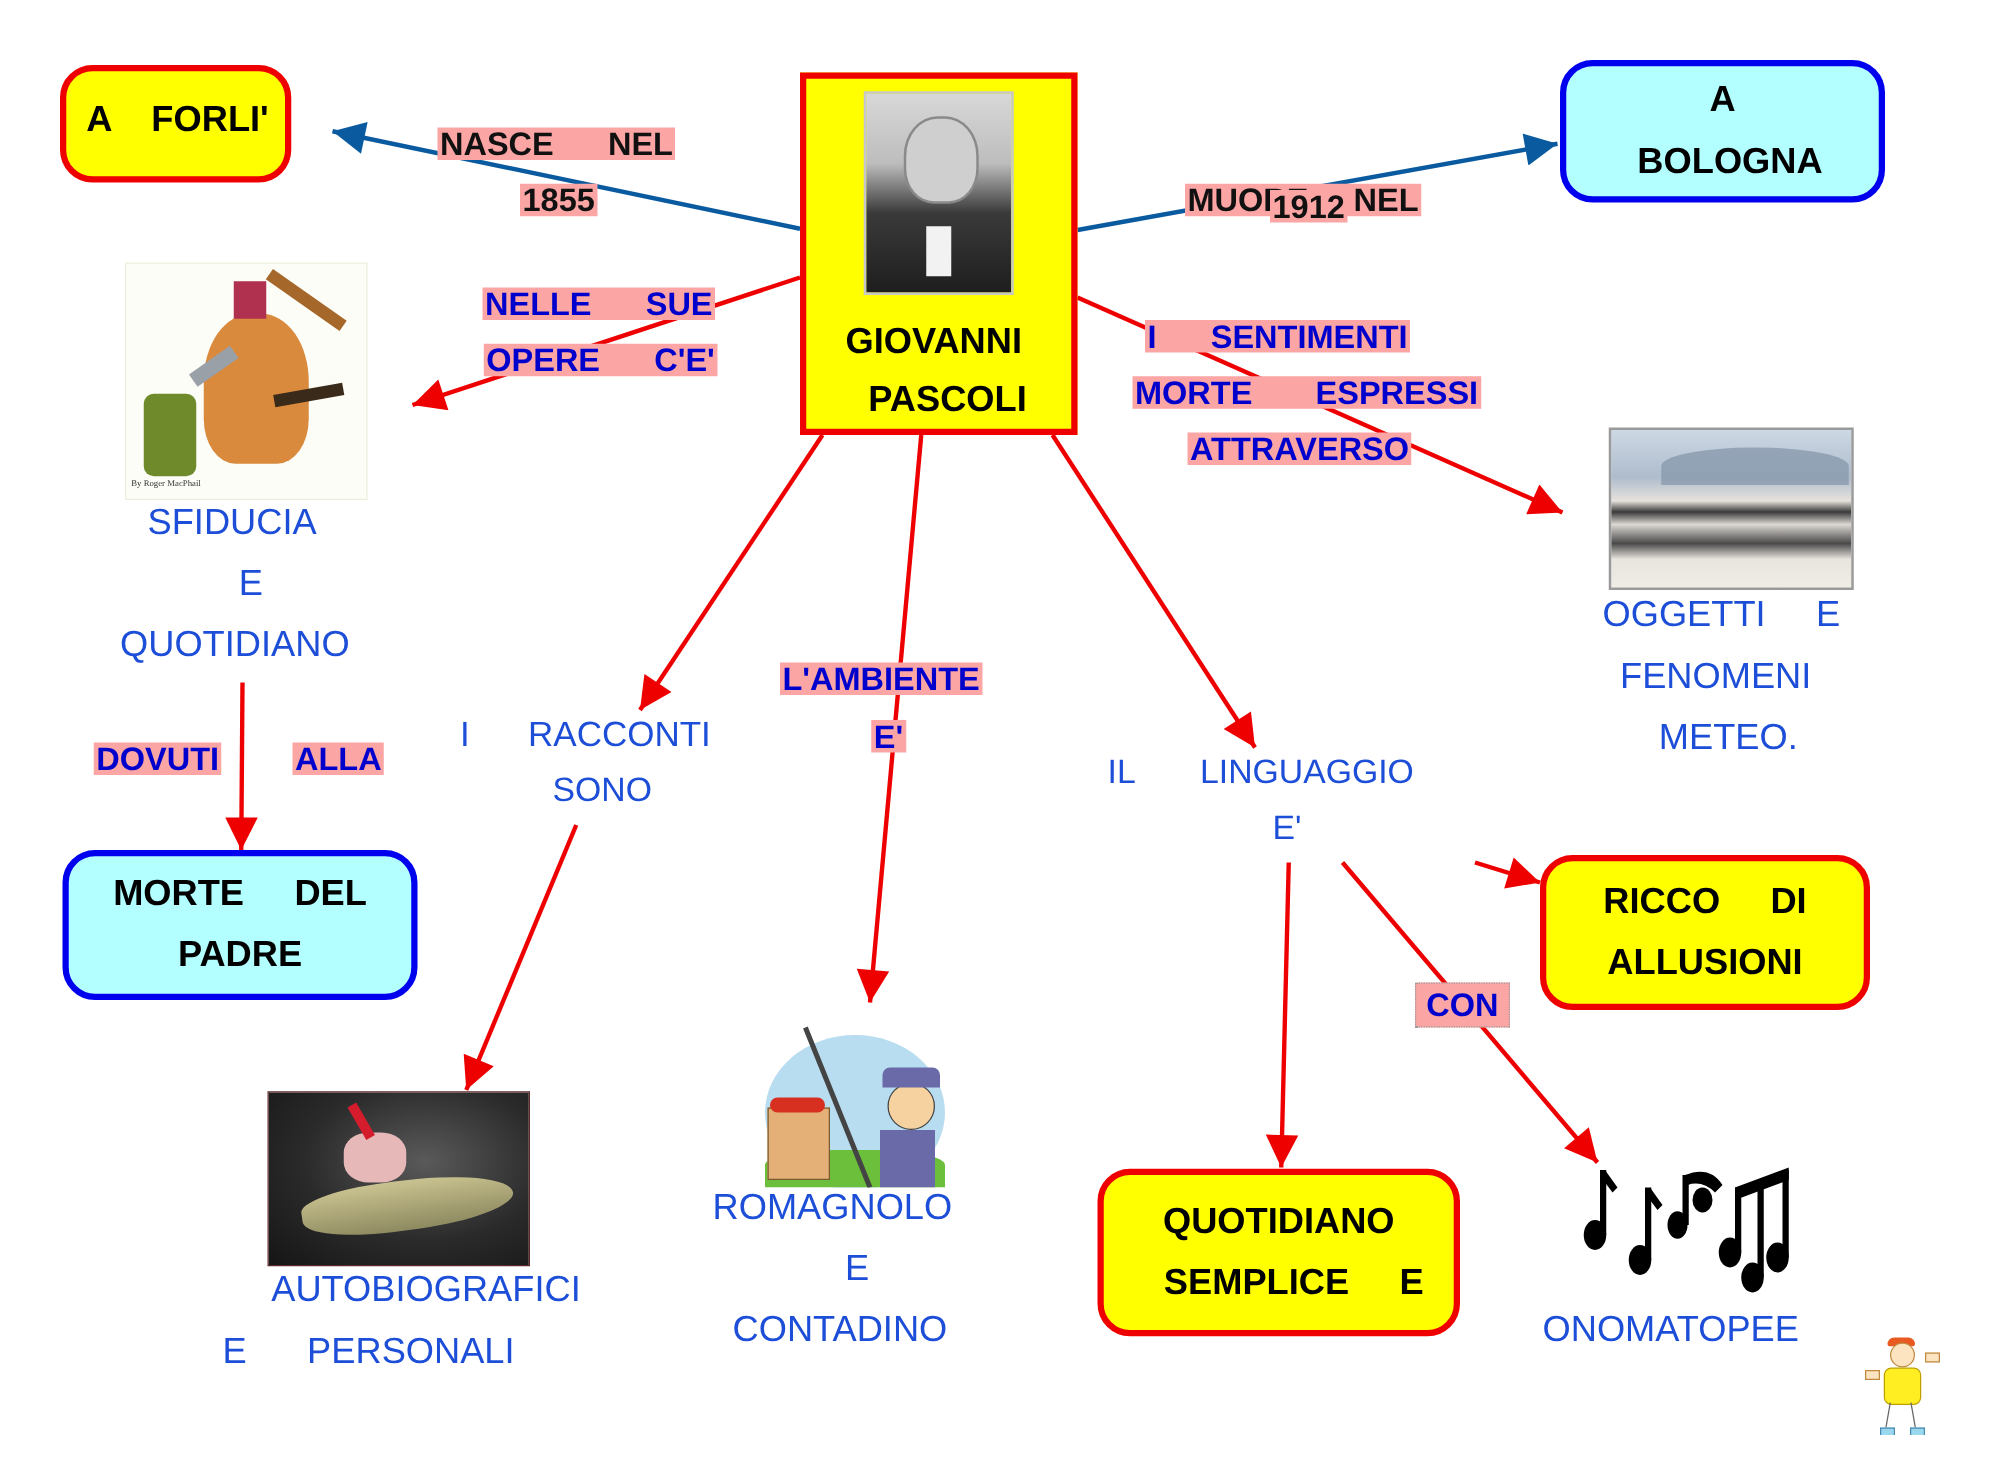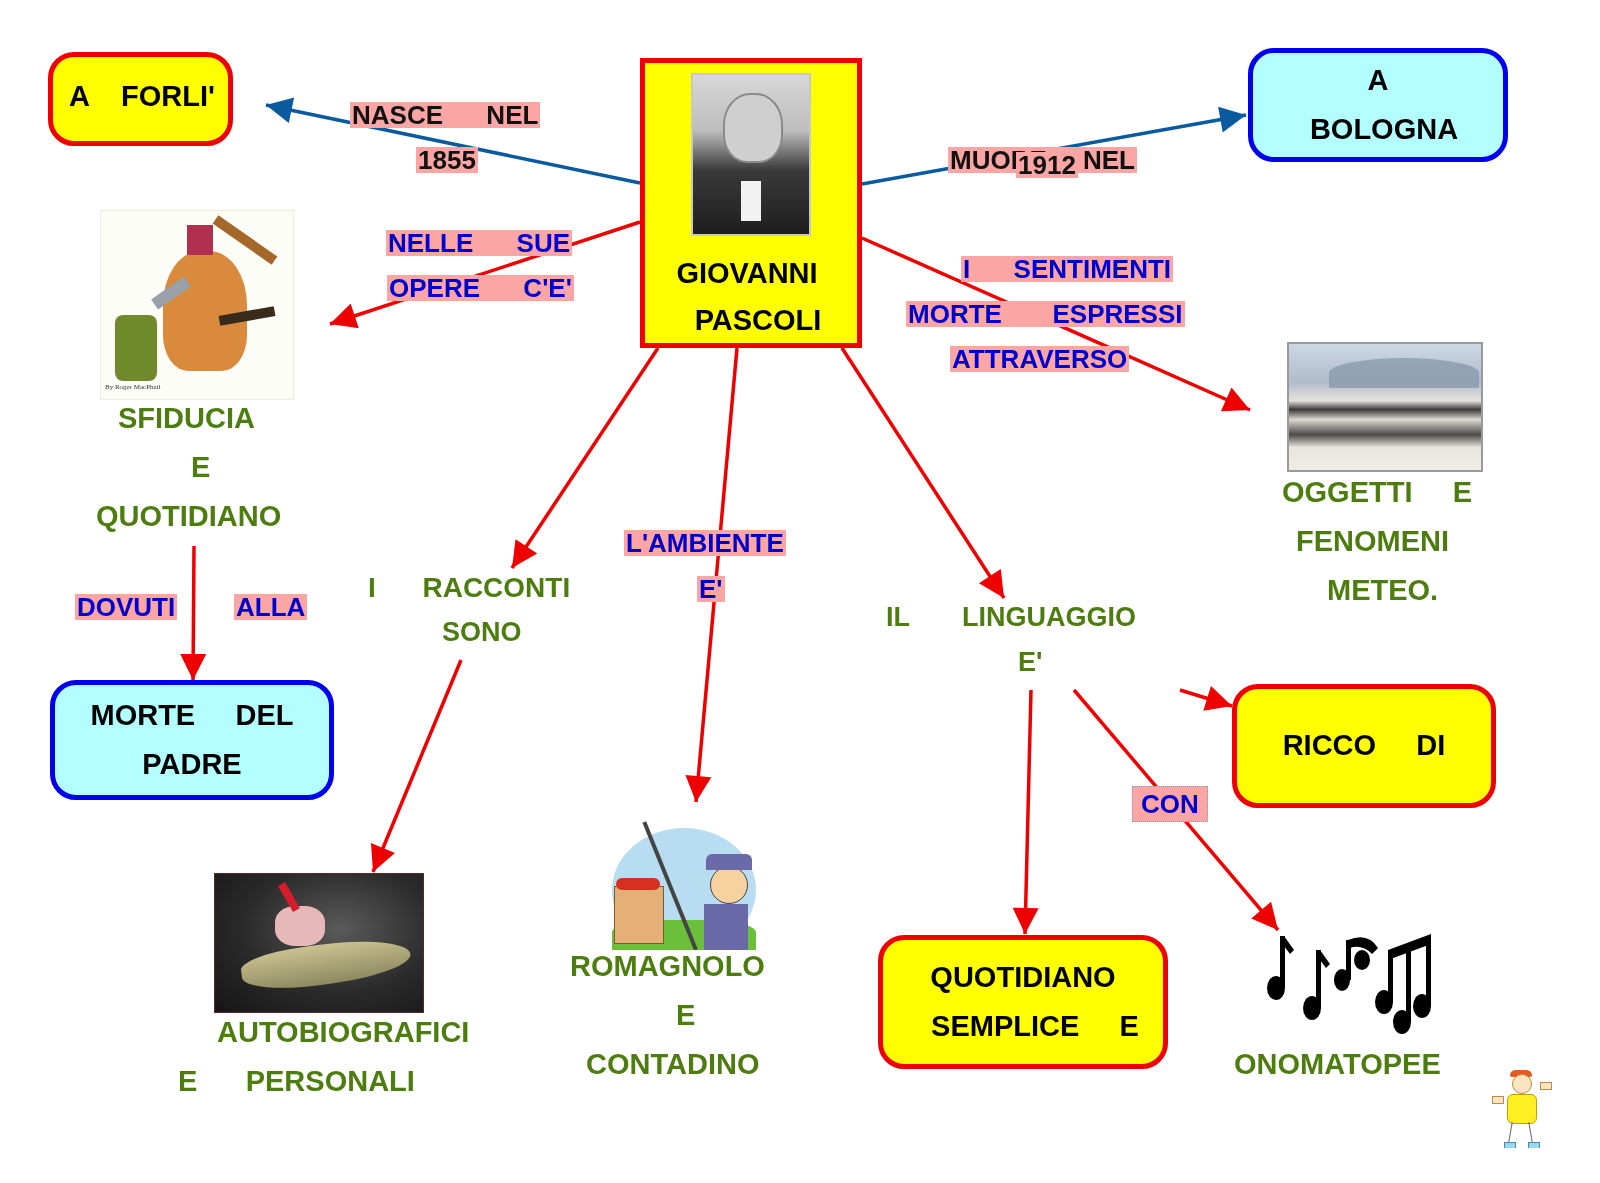--- a/index.html
+++ b/index.html
@@ -1,19 +1,19 @@
 <!DOCTYPE html>
 <html><head>
   <meta charset="utf-8">
   <style>
     html, body { margin: 0; padding: 0; background: #ffffff; }
     body { width: 1600px; height: 1183px; position: relative; overflow: hidden;
            font-family: "Liberation Sans", "DejaVu Sans", sans-serif; }
     #canvas { position: absolute; left: 0; top: 0; width: 1600px; height: 1183px; }
-    .txt { position: absolute; font-weight: bold; font-size: 29px; color: #4d7c0f; white-space: pre; line-height: 1; }
+    .txt { position: absolute; font-weight: normal; font-size: 29px; color: #1d4ed8; white-space: pre; line-height: 1; }
     .lbl { position: absolute; font-weight: bold; font-size: 26px; white-space: pre; line-height: 1; background: #fca5a5; padding: 0 2px; }
     .lbl.black { color: #111; }
     .lbl.blue { color: #0000cc; }
     .node { position: absolute; box-sizing: border-box; display: flex; flex-direction: column; justify-content: center; align-items: center; }
     .node .line { font-weight: bold; font-size: 29px; color: #000; white-space: pre; line-height: 1.7; }
     .yellow-red { background: #ffff00; border: 5px solid #ee0000; border-radius: 26px; }
     .cyan-blue { background: #b3ffff; border: 5px solid #0000ee; border-radius: 26px; }
     .center-node { background: #ffff00; border: 5px solid #ee0000; border-radius: 0; }
     .pic { position: absolute; box-sizing: border-box; overflow: hidden; }
   </style>
@@ -64,21 +64,21 @@
 </div>
 
 <div class="lbl black" style="left:350px; top:102px;">NASCE      NEL</div>
 <div class="lbl black" style="left:416px; top:147px;">1855</div>
 <div class="lbl black" style="left:948px; top:107px;margin-top:40px;">MUORE     NEL</div>
 <div class="lbl black" style="left:1016px; top:152px;">1912</div>
 
 <div class="lbl blue" style="left:386px; top:230px;">NELLE      SUE</div>
 <div class="lbl blue" style="left:387px; top:275px;">OPERE      C'E'</div>
 
-<div class="lbl blue" style="left:961px; top:256px;">I      SENTIMENTI</div>
+<div class="lbl blue" style="left:916px; top:256px;">I      SENTIMENTI</div>
 <div class="lbl blue" style="left:906px; top:301px;">MORTE       ESPRESSI</div>
 <div class="lbl blue" style="left:950px; top:346px;">ATTRAVERSO</div>
 
 <div class="lbl blue" style="left:75px; top:594px;">DOVUTI</div>
 <div class="lbl blue" style="left:234px; top:594px;">ALLA</div>
 
 <div class="lbl blue" style="left:624px; top:530px;">L'AMBIENTE</div>
 <div class="lbl blue" style="left:697px; top:576px;">E'</div>
 
 <div class="lbl blue" style="left:1132px; top:786px; padding:4px 8px; border:1px dotted #9a9a9a;">CON</div>
@@ -129,20 +129,21 @@
 <div class="txt" style="left:886px; top:604px; font-size:27px;">IL       LINGUAGGIO</div>
 <div class="txt" style="left:1018px; top:649px; font-size:27px;">E'</div>
 
 <div class="node yellow-red" style="left:878px; top:935px; width:290px; height:134px;">
   <div class="line">QUOTIDIANO</div>
   <div class="line" style="margin-left:24px;">SEMPLICE     E</div>
 </div>
 
 <div class="node yellow-red" style="left:1232px; top:684px; width:264px; height:124px;">
   <div class="line">RICCO     DI</div>
+  <div class="line">ALLUSIONI</div>
 </div>
 
 <svg class="pic" style="left:1262px; top:930px; width:172px; height:110px;" viewBox="0 0 172 110">
   <g fill="#000">
     <ellipse cx="14" cy="58" rx="9" ry="12"></ellipse>
       <rect x="18" y="6" width="5" height="52"></rect>
       <path d="M22 6 l10 14 l-4 4 l-6 -8z"></path>
     <ellipse cx="50" cy="78" rx="9" ry="12"></ellipse>
       <rect x="54" y="20" width="5" height="58"></rect>
       <path d="M58 20 l10 14 l-4 4 l-6 -8z"></path>

